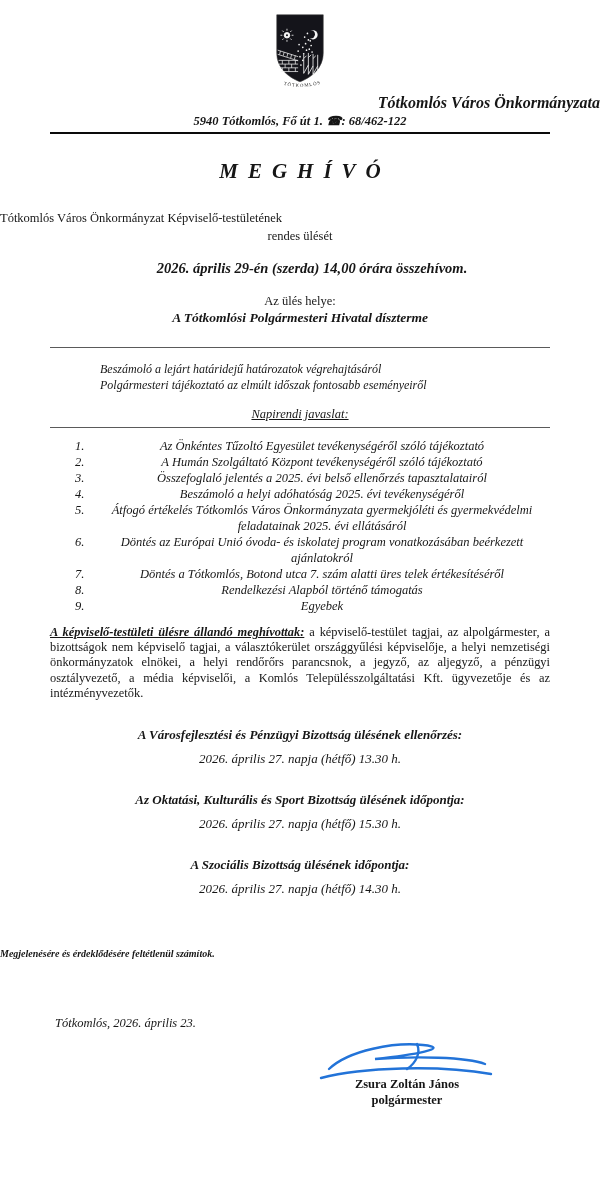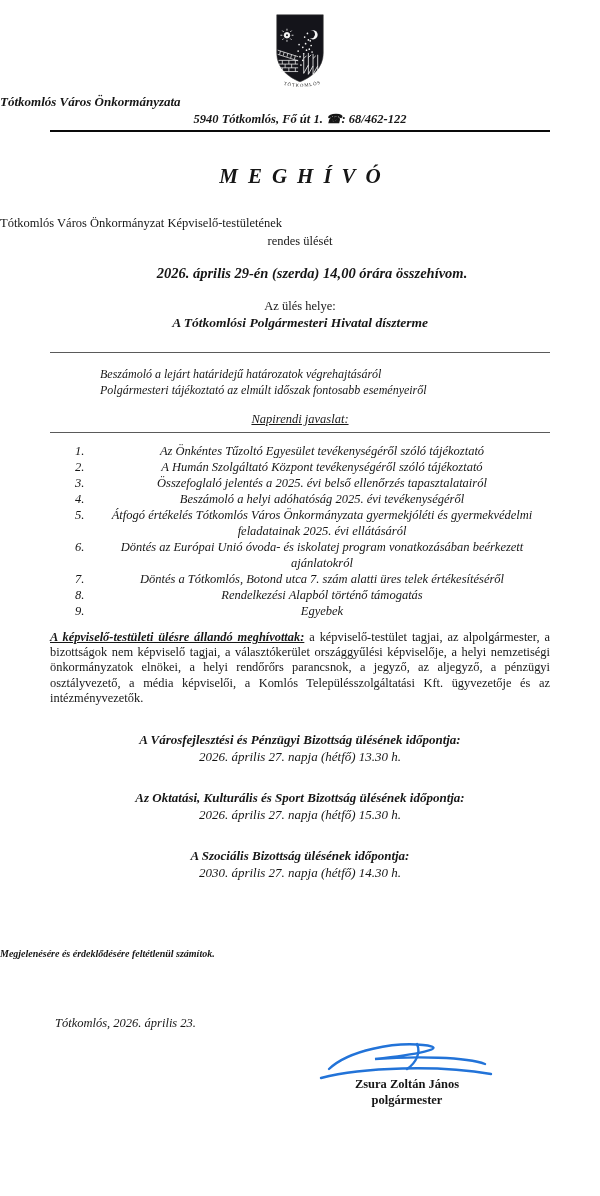--- a/index.html
+++ b/index.html
@@ -4,27 +4,27 @@
 <style>
   html, body { margin:0; padding:0; }
   body {
     width:600px; height:1196px; background:#ffffff; position:relative; overflow:hidden;
     font-family:"Liberation Serif","DejaVu Serif",serif; color:#161616;
     -webkit-font-smoothing:antialiased;
   }
 
   
   .crest { display:block; margin:12px auto 0; }
-  .org-name { text-align:left; font-weight:bold; font-style:italic; font-size:13px; margin-top:2px; }
+  .org-name { text-align:right; font-weight:bold; font-style:italic; font-size:16px; margin-top:2px; }
   .org-addr { text-align:center; font-weight:bold; font-style:italic; font-size:12.5px; margin-top:1px; }
   .rule-thick { border:none; border-top:2.5px solid #0a0a0a; margin:3px 50px 0; }
 
   
   .doc-title { text-align:center; font-weight:bold; font-style:italic; font-size:21px;
-               letter-spacing:10px; padding-left:10px; margin-top:32px; }
+               letter-spacing:10px; padding-left:10px; margin-top:25px; }
   .intro-line1 { font-size:12.5px; margin-top:27px; }
   .intro-line2 { text-align:center; font-size:12.5px; margin-top:3px; }
   .datetime { text-align:center; font-weight:bold; font-style:italic; font-size:14.5px; margin-top:16px;margin-left:24px; }
   .venue-label { text-align:center; font-size:12.5px; margin-top:17px; }
   .venue { text-align:center; font-weight:bold; font-style:italic; font-size:13.5px; margin-top:1px; }
 
   .rule-thin { border:none; border-top:1px solid #5a5a5a; margin:0 50px; }
   .rule-a { margin-top:21px; }
   .rule-b { margin-top:5px; }
 
@@ -35,21 +35,21 @@
   ol.agenda { list-style:none; counter-reset:agn; margin:10px 52px 0 75px; padding:0;
               font-style:italic; font-size:12.5px; line-height:1.28;text-align:center; }
   ol.agenda li { counter-increment:agn; position:relative; padding-left:21px; }
   ol.agenda li::before { content:counter(agn) "."; position:absolute; left:0; }
 
   .invitees { margin:11px 50px 0; font-size:12.4px; line-height:1.24; text-align:justify; }
   .invitees .lead { font-weight:bold; font-style:italic; text-decoration:underline; }
 
   .committee { text-align:center; margin-top:25px; font-size:13px; }
   .committee .c-name { font-weight:bold; font-style:italic; }
-  .committee .c-time { font-style:italic; margin-top:1px; }
+  .committee .c-time { font-style:italic; margin-top:8px; }
 
   .closing { position:absolute; top:948px; left:0; right:0; text-align:left;
              font-weight:bold; font-style:italic; font-size:10px; }
   .dateline { position:absolute; top:1016px; left:55px; font-style:italic; font-size:12.5px; }
 
   .sig-block { position:absolute; top:1038px; left:298px; width:218px; text-align:center; }
   .sig-svg { display:block; margin:0 auto -9px; }
   .sig-name, .sig-title { font-weight:bold; font-size:12.5px; line-height:1.25; }
 </style>
 </head>
@@ -143,30 +143,30 @@
       <li>Rendelkezési Alapból történő támogatás</li>
       <li>Egyebek</li>
     </ol>
 
   <p class="invitees">
     <span class="lead">A képviselő-testületi ülésre állandó meghívottak:</span><span> a képviselő-testület tagjai, az alpolgármester, a bizottságok nem képviselő tagjai, a választókerület országgyűlési képviselője, a helyi nemzetiségi önkormányzatok elnökei, a helyi rendőrőrs parancsnok, a jegyző, az aljegyző, a pénzügyi osztályvezető, a média képviselői, a Komlós Településszolgáltatási Kft. ügyvezetője és az intézményvezetők.</span>
   </p>
 
   <div>
       <div class="committee">
-      <div class="c-name">A Városfejlesztési és Pénzügyi Bizottság ülésének időpontja:</div>
+      <div class="c-name">A Városfejlesztési és Pénzügyi Bizottság ülésének ellenőrzés:</div>
       <div class="c-time">2026. április 27. napja (hétfő) 13.30 h.</div>
     </div>
       <div class="committee">
       <div class="c-name">Az Oktatási, Kulturális és Sport Bizottság ülésének időpontja:</div>
       <div class="c-time">2026. április 27. napja (hétfő) 15.30 h.</div>
     </div>
       <div class="committee">
       <div class="c-name">A Szociális Bizottság ülésének időpontja:</div>
-      <div class="c-time">2030. április 27. napja (hétfő) 14.30 h.</div>
+      <div class="c-time">2026. április 27. napja (hétfő) 14.30 h.</div>
     </div>
     </div>
 
   <div class="closing">Megjelenésére és érdeklődésére feltétlenül számítok.</div>
 
   <div class="dateline">Tótkomlós, 2026. április 23.</div>
 
   <div class="sig-block">
     <svg class="sig-svg" width="180" height="48" viewBox="0 0 180 48">
       <g fill="none" stroke-width="2.4" stroke-linecap="round" stroke="#2273d8">

